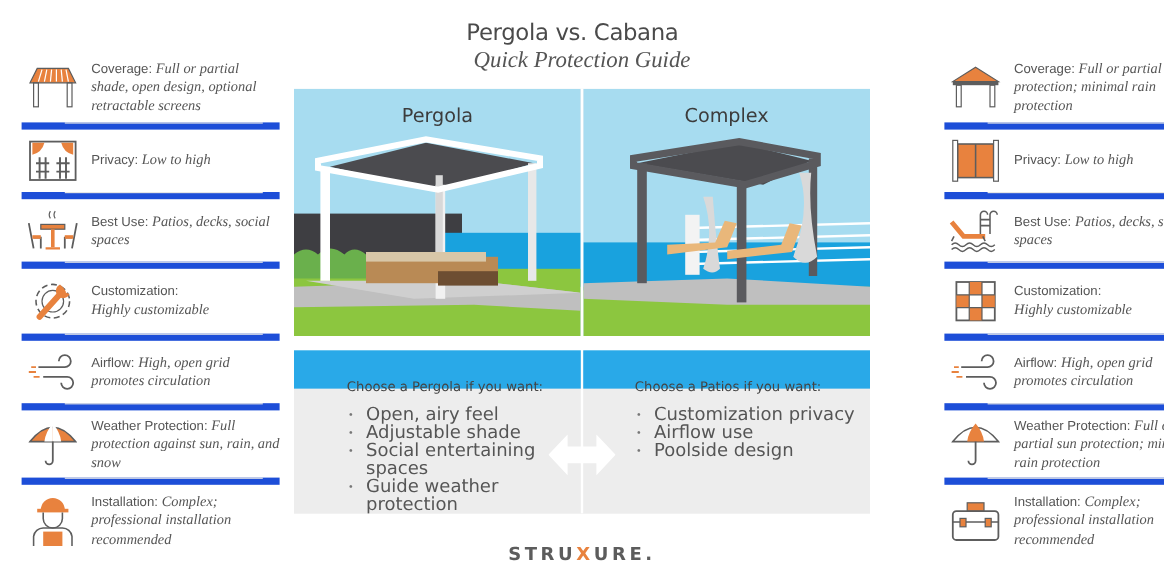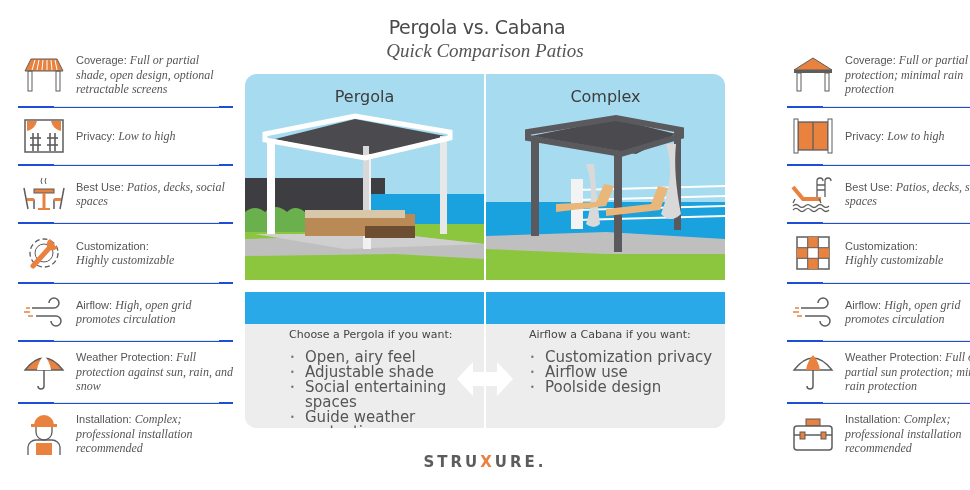--- a/index.html
+++ b/index.html
@@ -6,57 +6,57 @@
   html, body { width: 970px; height: 490px; background: #ffffff; overflow: hidden; }
   body { position: relative; font-family: "Liberation Sans", sans-serif; color: #5b5b5b; }
 
   .title { position: absolute; left: 0; width: 970px; text-align: center; }
   .title .t1 { position: absolute; top: 16px; left: 0; width: 954px; font-size: 19px; color: #4a4a4a; font-family: "DejaVu Sans", sans-serif; font-weight: normal; letter-spacing: -0.3px; }
   .title .t2 { position: absolute; top: 40px; left: 0; width: 970px; font-size: 19px; color: #555; font-family: "Liberation Serif", serif; font-style: italic; }
 
   .col { position: absolute; top: 44px; width: 215px; }
   .col.left { left: 18px; }
   .col.right { left: 787px; }
-  .row { position: relative; display: flex; align-items: center; border-bottom: 2px solid #1d4ed8; }
+  .row { position: relative; display: flex; align-items: center; border-bottom: 6px solid #1d4ed8; }
   .row:last-child { border-bottom: none; }
   .col.left .row { margin-left: 0; }
   .row .ico { width: 52px; flex: 0 0 52px; height: 44px; display: flex; align-items: center; justify-content: center; }
   .row .txt { font-size: 11px; line-height: 14.5px; color: #555; padding-left: 6px; }
   .row .txt .lbl { font-family: "Liberation Sans", sans-serif; }
   .row .txt .val { font-family: "Liberation Serif", serif; font-style: italic; font-size: 12px; }
   .divline { position: absolute; bottom: -1px; left: 36px; right: 14px; height: 1px; background: #e6e6e6; }
 
-  .panel { position: absolute; left: 245px; top: 74px; width: 480px; height: 354px; border-radius: 12px; overflow: hidden; background: #ededed; }
+  .panel { position: absolute; left: 245px; top: 74px; width: 480px; height: 354px; border-radius: 0; overflow: hidden; background: #ededed; }
   .half { position: absolute; top: 0; width: 239px; height: 240px; overflow: hidden; }
   .half.l { left: 0; }
   .half.r { left: 241px; }
   .sky { position: absolute; inset: 0; background: #a7dcf0; }
   .divider { position: absolute; left: 239px; top: 0; width: 2px; height: 354px; background: #ffffff; }
   .half-title { position: absolute; top: 13px; width: 100%; text-align: center; font-size: 16px; color: #3c3c3c; font-family: "DejaVu Sans", sans-serif; }
   .pool { position: absolute; left: 0; top: 215px; width: 480px; height: 50px; background: #29a9e8; }
   .poolrim { position: absolute; left: 0; top: 205px; width: 480px; height: 12px; background: #ffffff; }
   .lower { position: absolute; left: 0; top: 250px; width: 480px; height: 104px; background: #ededed; }
-  .choose { position: absolute; top: 254px; width: 200px; }
+  .choose { position: absolute; top: 242px; width: 200px; }
   .choose.l { left: 44px; }
   .choose.r { left: 284px; }
   .choose h3 { font-size: 11px; font-weight: normal; color: #444; margin-bottom: 9px; font-family: "DejaVu Sans", sans-serif; }
   .choose ul { list-style: none; }
   .choose li { font-size: 15px; color: #555; line-height: 15px; padding-left: 16px; position: relative; font-family: "DejaVu Sans", sans-serif; }
   .choose li::before { content: "•"; position: absolute; left: 1px; top: 0; font-size: 8px; color: #777; }
   .arrow { position: absolute; left: 212px; top: 288px; width: 56px; height: 34px; }
 
   .logo { position: absolute; top: 453px; left: 0; width: 970px; text-align: center; font-size: 15px; letter-spacing: 3px; color: #5c5c5c; font-family: "DejaVu Sans", sans-serif; font-weight: bold; }
   .logo .x { color: #e8823e; }
 </style>
 </head>
 <body>
 
 <div class="title">
   <div class="t1">Pergola vs. Cabana</div>
-  <div class="t2">Quick Comparison Patios</div>
+  <div class="t2">Quick Protection Guide</div>
 </div>
 
 <div class="col left">
   <div class="row" style="height:64px">
     <span class="ico">
       <svg width="42" height="40" viewBox="0 0 42 40">
           <path d="M8 4 H34 L40 16 H2 Z" fill="#e8823e" stroke="#5d5d5d" stroke-width="1"></path>
           <g stroke="#fff" stroke-width="1">
             <line x1="12" y1="5" x2="9" y2="15"></line>
             <line x1="16" y1="5" x2="14" y2="15"></line>
@@ -217,21 +217,21 @@
   <div class="choose l">
     <h3>Choose a Pergola if you want:</h3>
     <ul>
       <li>Open, airy feel</li>
       <li>Adjustable shade</li>
       <li>Social entertaining spaces</li>
       <li>Guide weather protection</li>
     </ul>
   </div>
   <div class="choose r">
-    <h3>Airflow a Cabana if you want:</h3>
+    <h3>Choose a Patios if you want:</h3>
     <ul>
       <li>Customization privacy</li>
       <li>Airflow use</li>
       <li>Poolside design</li>
     </ul>
   </div>
   <svg class="arrow" viewBox="0 0 56 34">
       <path d="M0 17 L16 0 V10 H40 V0 L56 17 L40 34 V24 H16 V34Z" fill="#ffffff"></path>
     </svg>
 </div>

